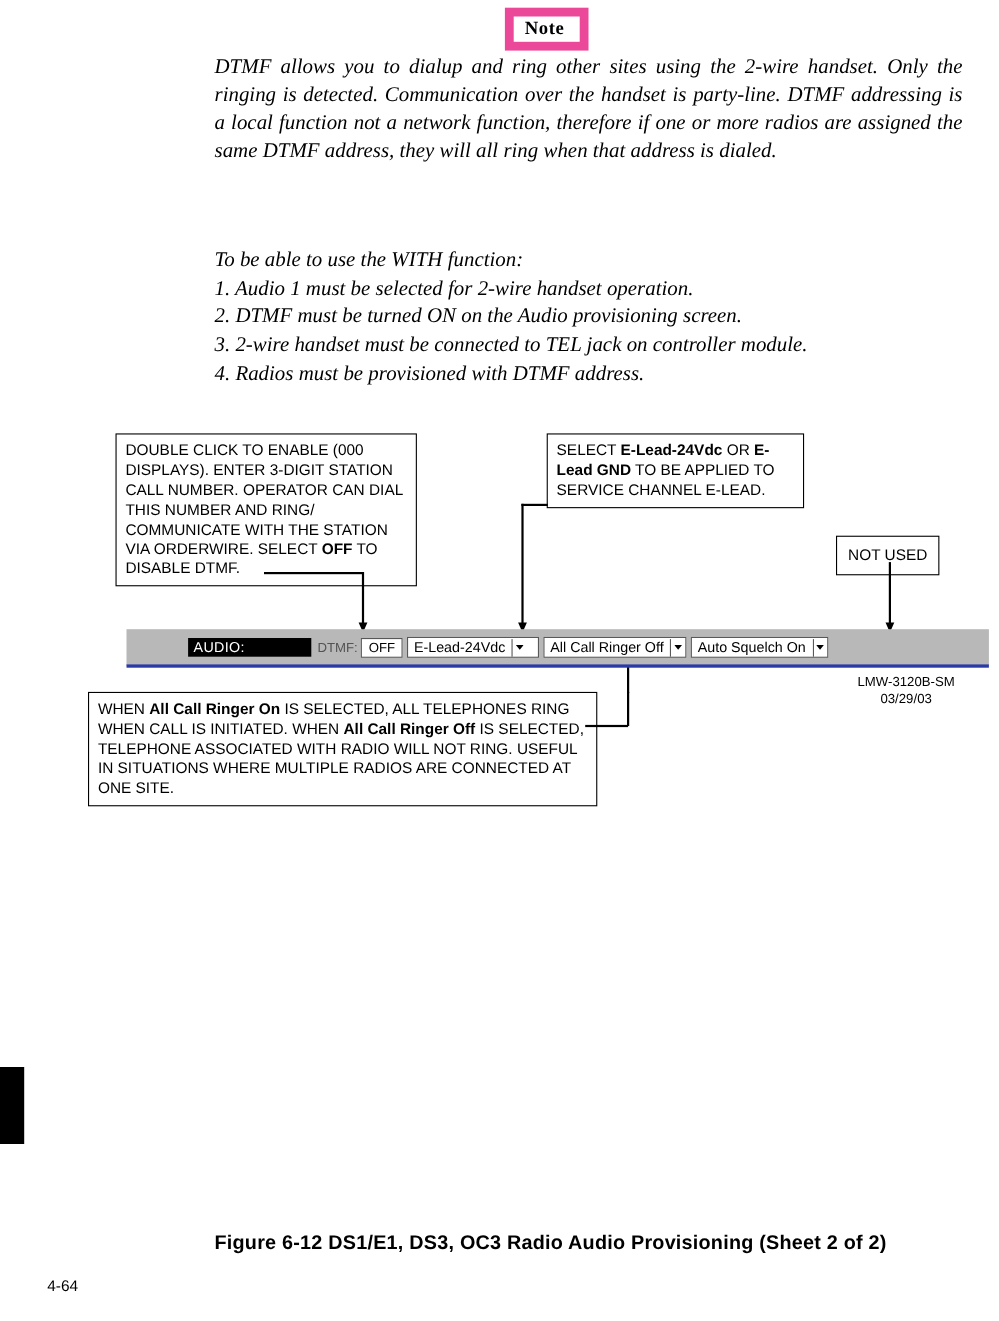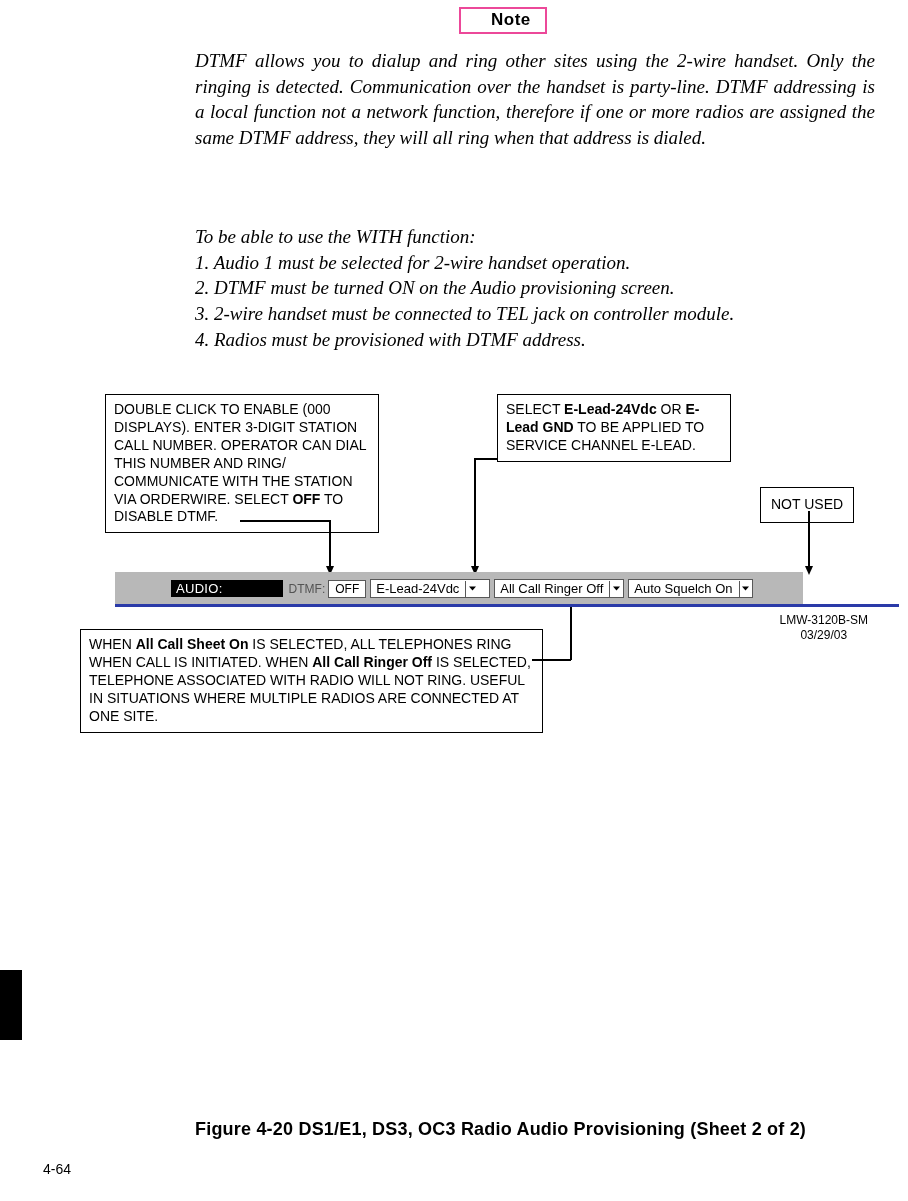--- a/index.html
+++ b/index.html
@@ -1,23 +1,23 @@
 <!DOCTYPE html>
 <html><head>
 <meta charset="utf-8">
 <style>
   html,body{margin:0;padding:0;background:#fff;color:#000;font-family:"Times New Roman",Times,serif}
   .page{width:908px;height:1201px;position:relative;margin:0 auto}
-  .note-box{position:absolute;left:459px;top:7px;border:2px solid #ec4899;padding:1px 14px 2px 30px;font-family:Liberation Sans, sans-serif;font-weight:700;font-size:17px;letter-spacing:.5px}
+  .note-box{position:absolute;left:459px;top:7px;border:8px solid #ec4899;padding:1px 14px 2px 10px;font-family:Liberation Serif, serif;font-weight:700;font-size:17px;letter-spacing:.5px}
   .intro{position:absolute;left:195px;top:48px;width:680px;font-style:italic;font-size:19px;line-height:1.35;text-align:justify}
   .steps{position:absolute;left:195px;top:224px;width:680px;font-style:italic;font-size:19px;line-height:1.35}
   .callout{position:absolute;border:1.5px solid #000;background:#fff;font-family:Liberation Sans, sans-serif;font-size:14px;line-height:1.28;padding:6px 8px}
   .callout .b{font-weight:700}
   
-  .tb-wrap{position:absolute;left:115px;top:572px;width:688px;height:33px;background:#b8b8b8}
+  .tb-wrap{position:absolute;left:115px;top:572px;width:784px;height:33px;background:#b8b8b8}
   .tb-inner{position:absolute;left:56px;top:6px;height:21px;display:flex;align-items:center;font-family:Arial,Helvetica,sans-serif;font-size:13px}
   .tb-audio{background:#000;color:#fff;padding:1px 60px 1px 5px;font-size:13px;letter-spacing:.3px}
   .tb-lbl{color:#535353;padding:0 3px 0 6px;font-size:12px;font-family:Arial,Helvetica,sans-serif}
   .tb-off{background:#fff;border:1px solid #585858;padding:1px 6px;font-size:12px;margin-right:4px}
   .tb-select{background:#fff;border:1px solid #585858;display:flex;align-items:center;margin-right:4px}
   .tb-select .txt{padding:1px 6px 1px 5px;font-size:13px}
   .tb-select .arrow{width:12px;height:16px;border-left:1px solid #585858;display:flex;align-items:center;justify-content:center}
   .tb-select .arrow svg{width:7px;height:5px}
   .tb-blue{position:absolute;left:115px;top:604px;width:784px;height:3px;background:#2a3aa8}
   .lmw{position:absolute;right:40px;top:613px;font-family:Arial,Helvetica,sans-serif;font-size:12px;text-align:center;line-height:1.25}
@@ -51,21 +51,21 @@
     <span>DOUBLE CLICK TO ENABLE (000 DISPLAYS). ENTER 3-DIGIT STATION CALL NUMBER. OPERATOR CAN DIAL THIS NUMBER AND RING/ COMMUNICATE WITH THE STATION VIA ORDERWIRE. SELECT </span><span class="b">OFF</span><span> TO DISABLE DTMF.</span>
   </div>
 
   <div class="callout" style="left:497px;top:394px;width:216px">
     <span>SELECT </span><span class="b">E-Lead-24Vdc</span><span> OR </span><span class="b">E-Lead GND</span><span> TO BE APPLIED TO SERVICE CHANNEL E-LEAD.</span>
   </div>
 
   <div class="callout" style="left:760px;top:487px;padding:8px 10px">NOT USED</div>
 
   <div class="callout" style="left:80px;top:629px;width:445px">
-    <span>WHEN </span><span class="b">All Call Sheet On</span><span> IS SELECTED, ALL TELEPHONES RING WHEN CALL IS INITIATED. WHEN </span><span class="b">All Call Ringer Off</span><span> IS SELECTED, TELEPHONE ASSOCIATED WITH RADIO WILL NOT RING. USEFUL IN SITUATIONS WHERE MULTIPLE RADIOS ARE CONNECTED AT ONE SITE.</span>
+    <span>WHEN </span><span class="b">All Call Ringer On</span><span> IS SELECTED, ALL TELEPHONES RING WHEN CALL IS INITIATED. WHEN </span><span class="b">All Call Ringer Off</span><span> IS SELECTED, TELEPHONE ASSOCIATED WITH RADIO WILL NOT RING. USEFUL IN SITUATIONS WHERE MULTIPLE RADIOS ARE CONNECTED AT ONE SITE.</span>
   </div>
 
   <div class="arrow-line" style="left:240px;top:520px;width:90px;height:1.5px"></div>
   <div class="arrow-line" style="left:329px;top:520px;width:1.5px;height:47px"></div>
   <div class="arrow-head-down" style="left:325.5px;top:566px"></div>
 
   <div class="arrow-line" style="left:490px;top:420px;width:1.5px;height:0px"></div>
   <div class="arrow-line" style="left:474px;top:458px;width:1.5px;height:109px"></div>
   <div class="arrow-line" style="left:474px;top:458px;width:24px;height:1.5px"></div>
   <div class="arrow-head-down" style="left:470.5px;top:566px"></div>
@@ -112,18 +112,18 @@
       </span>
     </div>
   </div>
   <div class="tb-blue"></div>
 
   <div class="lmw">
     <div>LMW-3120B-SM</div>
     <div>03/29/03</div>
   </div>
 
-  <div class="figcap">Figure 4-20  DS1/E1, DS3, OC3 Radio Audio Provisioning (Sheet 2 of 2)</div>
+  <div class="figcap">Figure 6-12  DS1/E1, DS3, OC3 Radio Audio Provisioning (Sheet 2 of 2)</div>
 
   <div class="thumb"></div>
   <div class="pagenum">4-64</div>
 
 </div>
 
 </body></html>

